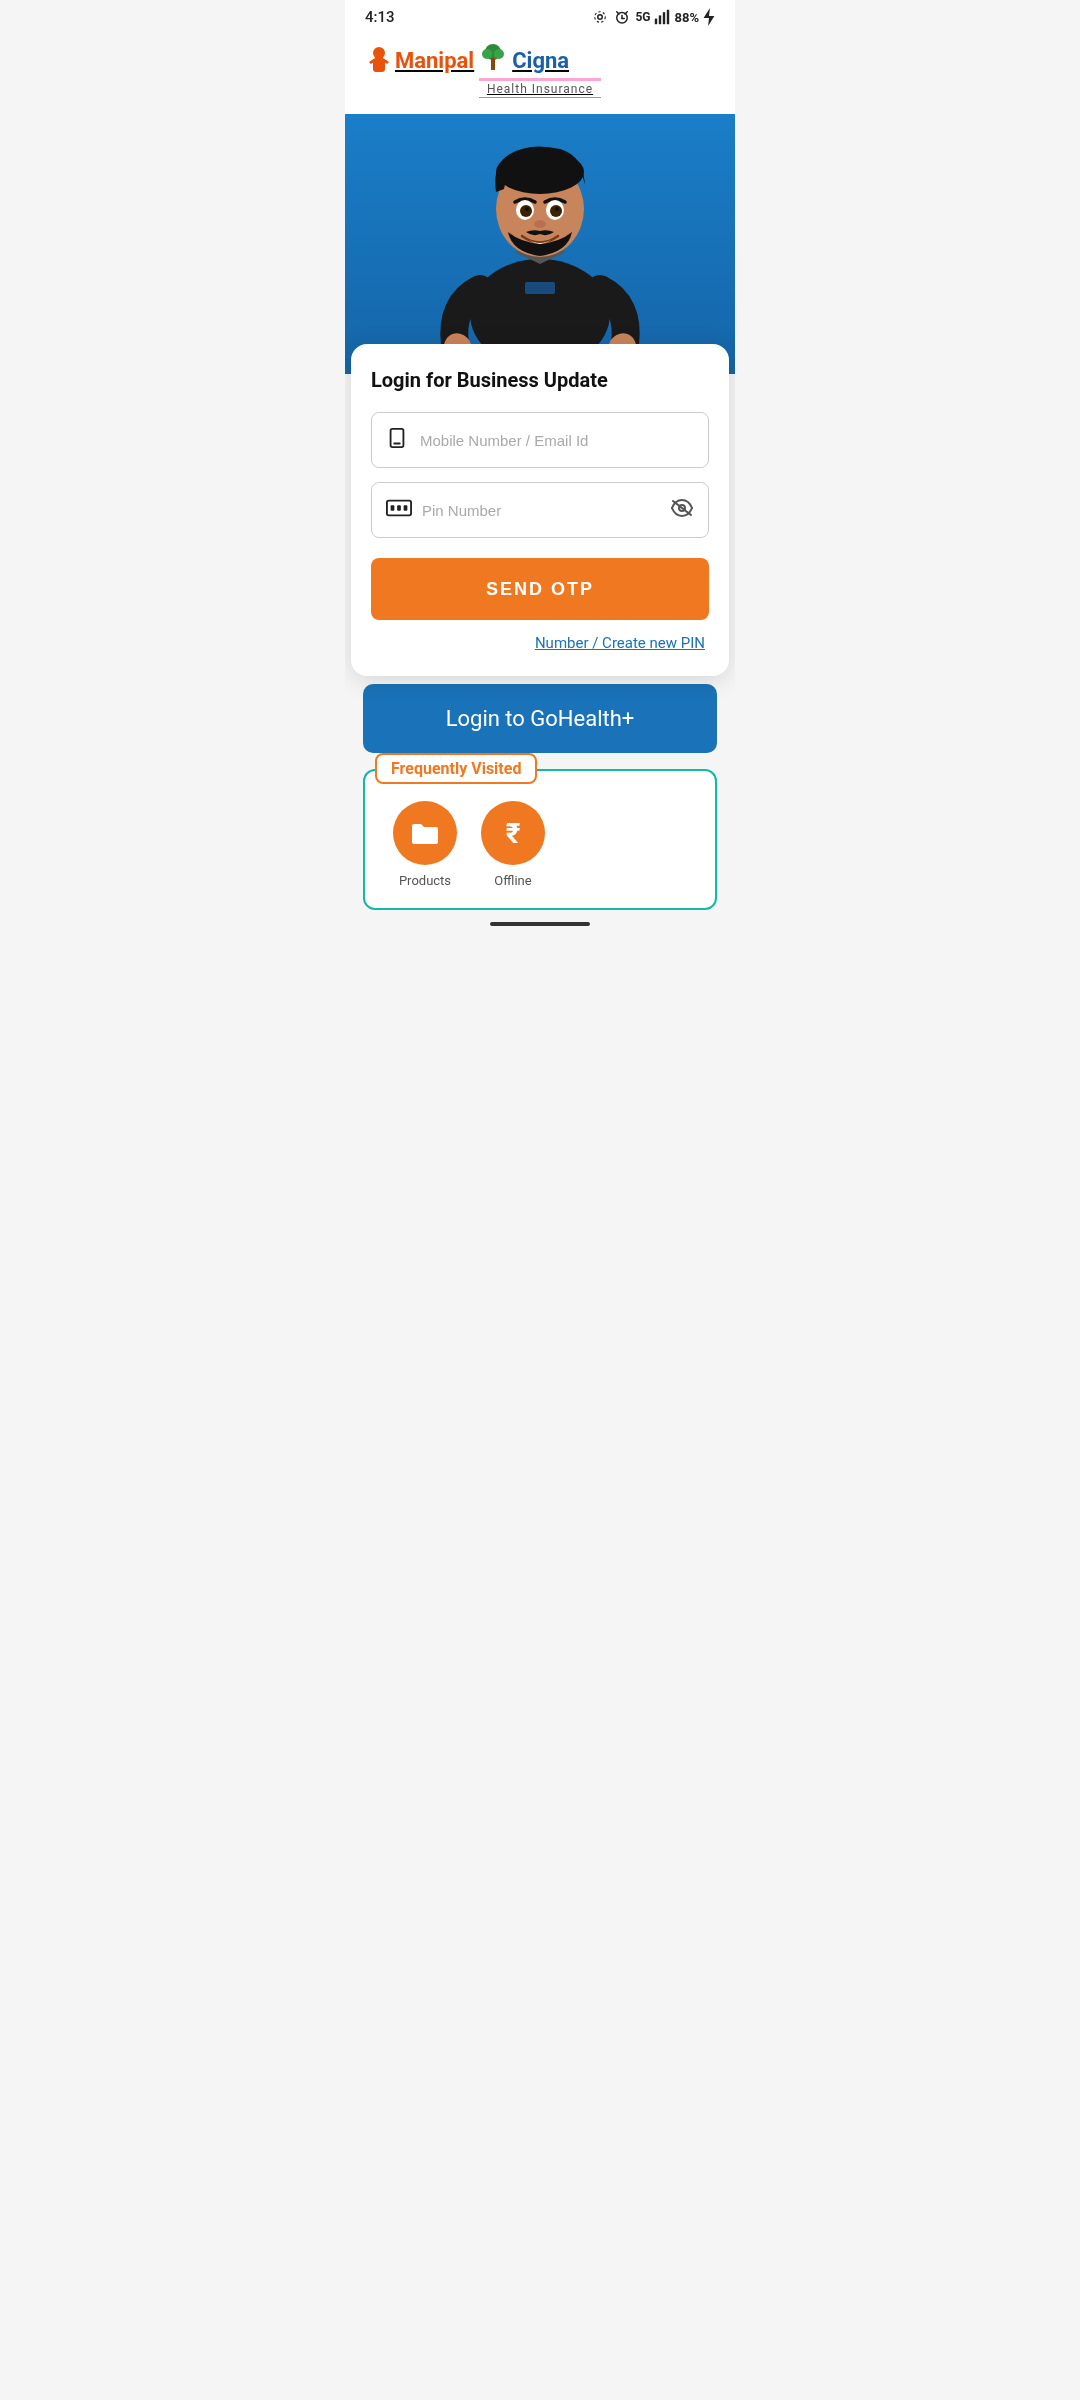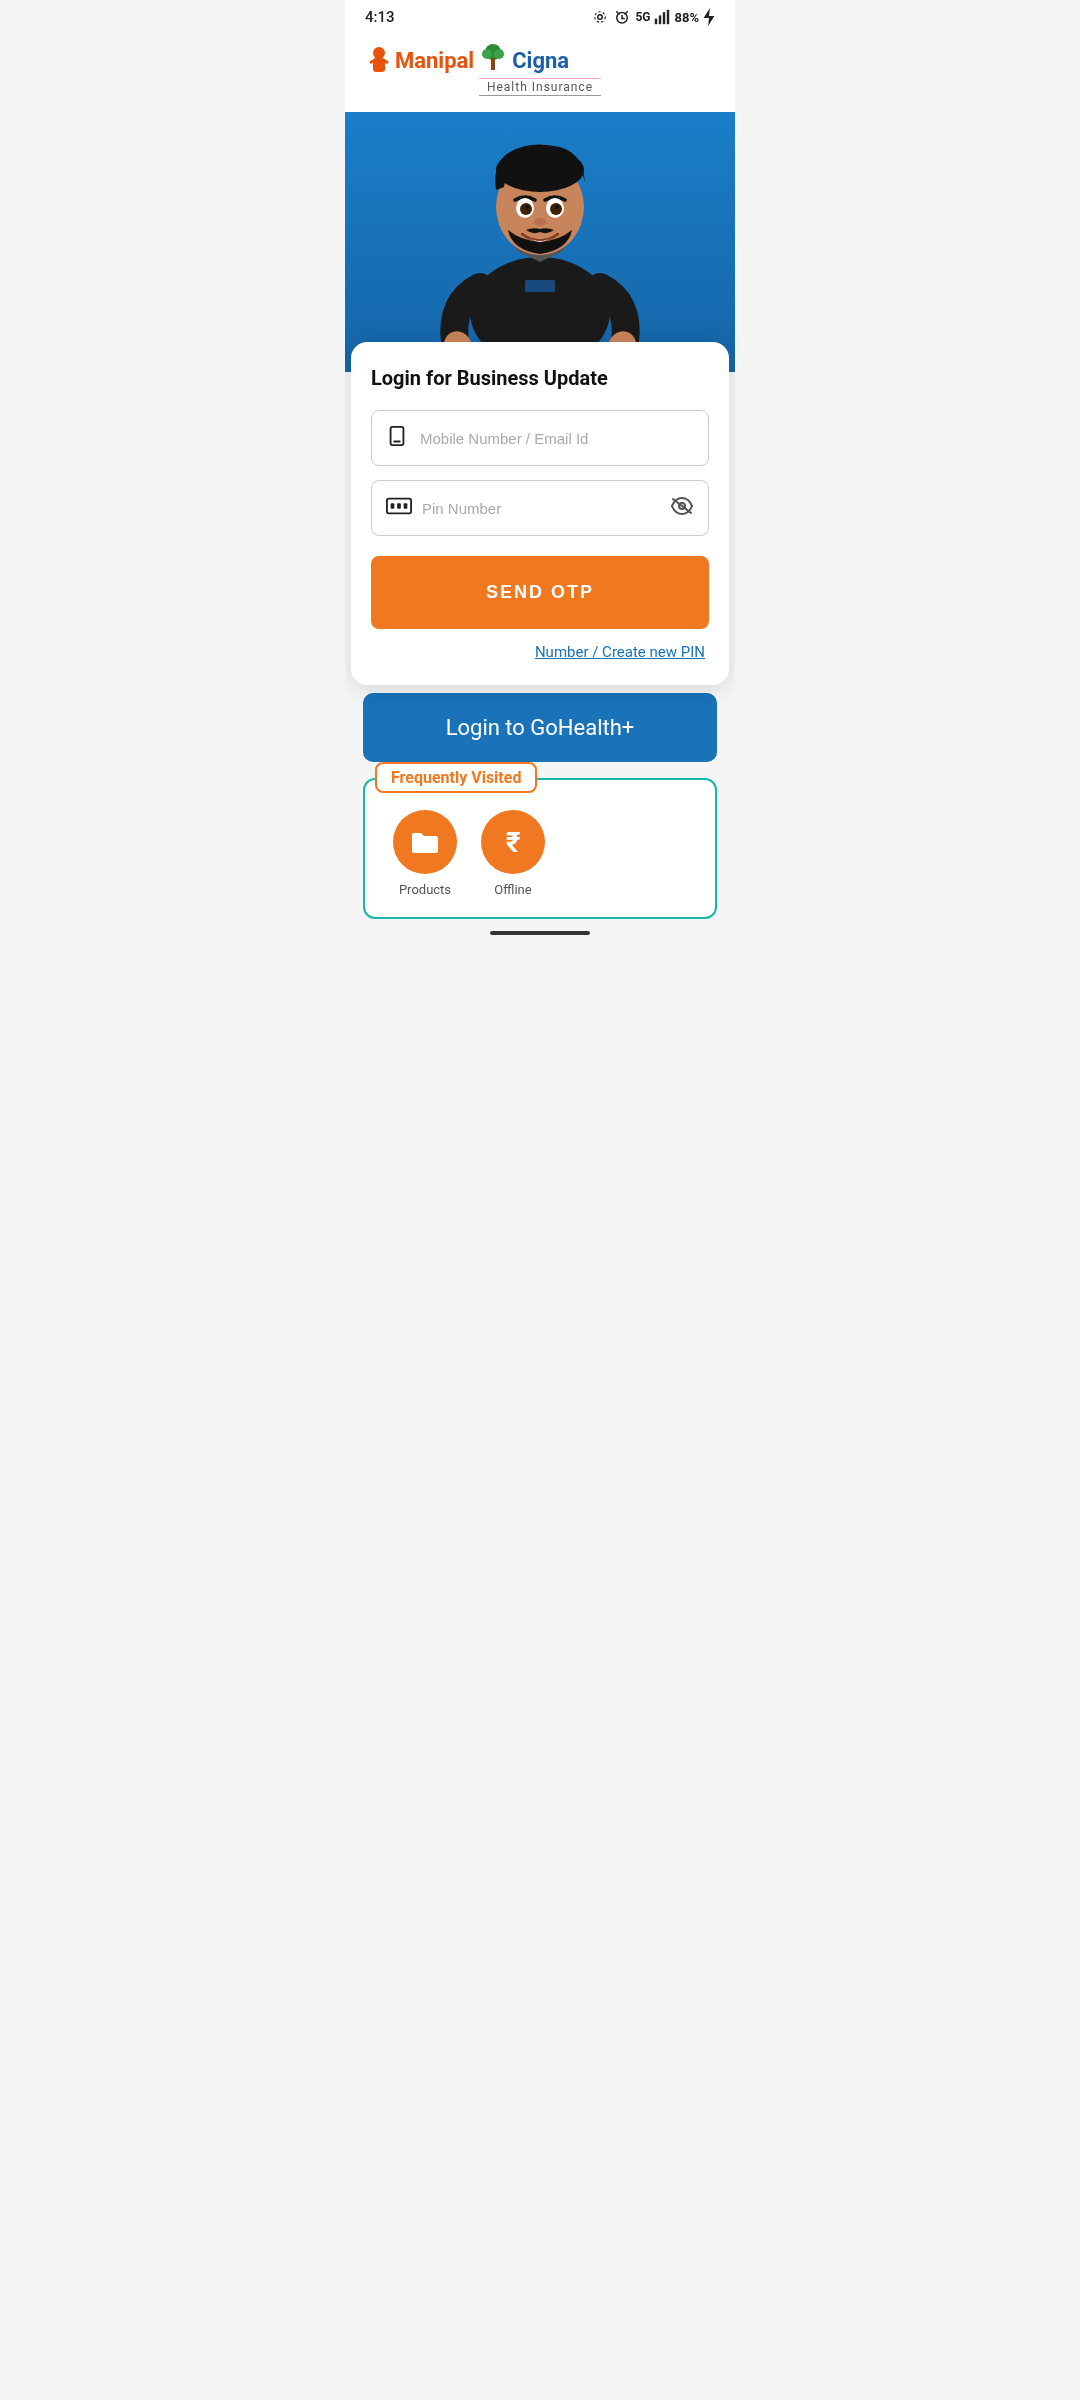--- a/index.html
+++ b/index.html
@@ -38,20 +38,21 @@
 
     
     .header {
       background: #fff;
       padding: 12px 20px 16px;
     }
     .logo-container {
       display: flex;
       flex-direction: column;
       align-items: flex-start;
+      text-decoration: underline;
     }
     .logo-main {
       display: flex;
       align-items: center;
       gap: 2px;
     }
     .logo-manipal {
       font-size: 22px;
       font-weight: 700;
       color: #e8520a;
@@ -59,21 +60,21 @@
     .logo-cigna {
       font-size: 22px;
       font-weight: 700;
       color: #1a5fa8;
     }
     .logo-subtitle {
       font-size: 12px;
       color: #555;
       margin-top: 2px;
       letter-spacing: 1px;
-      border-top: 1px solid #f9a8d4;
+      border-top: 3px solid #f9a8d4;
       border-bottom: 1px solid #999;
       padding: 1px 8px;
       align-self: center;
     }
 
     
     .hero-section {
       background: #1a72b8;
       height: 260px;
       position: relative;
@@ -138,21 +139,21 @@
     .input-group input::placeholder {
       color: #aaa;
     }
     .eye-icon {
       font-size: 20px;
       color: #555;
       cursor: pointer;
     }
     .send-otp-btn {
       width: 100%;
-      height: 73px;
+      height: 62px;
       background: #f07820;
       border: none;
       border-radius: 8px;
       color: #fff;
       font-size: 18px;
       font-weight: 700;
       letter-spacing: 2px;
       cursor: pointer;
       margin-bottom: 14px;
       margin-top: 6px;

